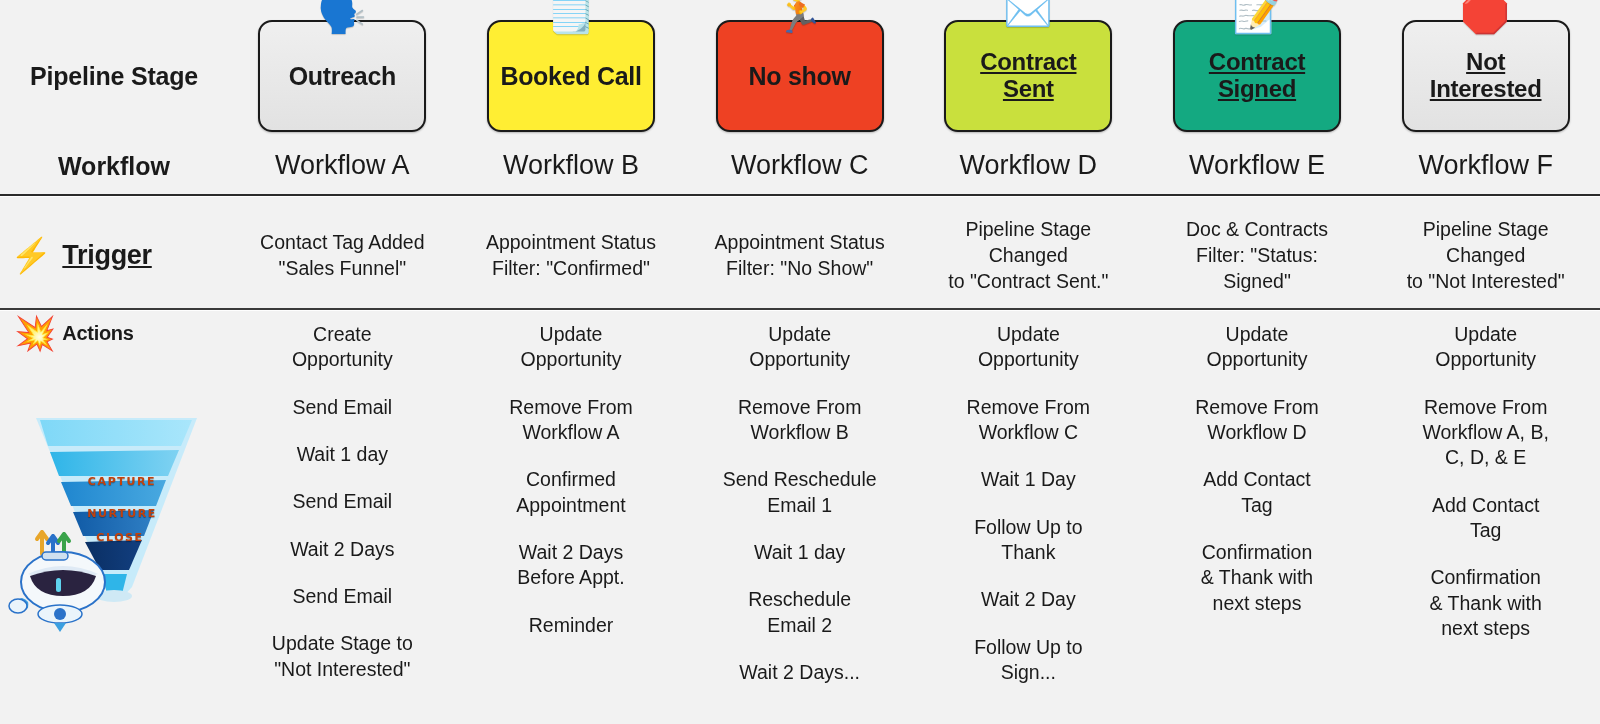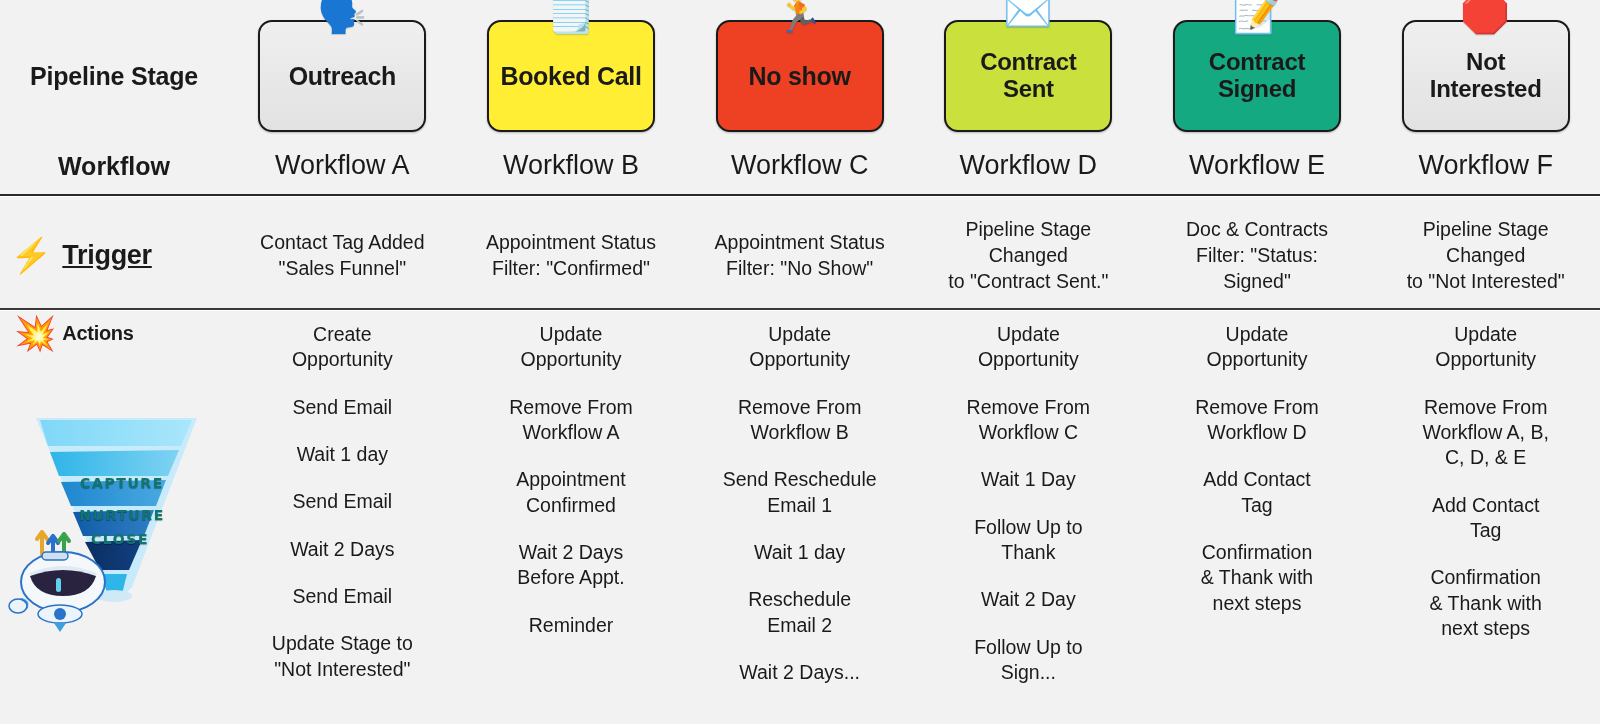--- a/index.html
+++ b/index.html
@@ -76,21 +76,21 @@
   .card-emoji {
     position: absolute;
     top: -30px;
     left: 50%;
     transform: translateX(-50%);
     font-size: 40px;
     line-height: 1;
     pointer-events: none;
     text-shadow: 0 1px 1px rgba(0,0,0,0.18);
   }
-  .card.wide-text .card-text { font-size: 24px; }
+  .card.wide-text .card-text { font-size: 24px; text-decoration: underline; }
 
   
   .wf-row {
     height: 42px;
     align-items: start;
   }
   .wf-cell {
     text-align: center;
     font-size: 27px;
     line-height: 1;
@@ -174,23 +174,23 @@
     width: 210px;
     height: 230px;
     margin: 62px auto 0 8px;
   }
   .funnel-svg { position: absolute; left: 26px; top: 0; }
   .bot-svg { position: absolute; left: 0px; top: 112px; }
   .funnel-txt {
     position: absolute;
     left: 0; right: 0;
     text-align: center;
-    color: #0f766e;
-    font-weight: bold;
-    font-size: 14px;
+    color: #c2410c;
+    font-weight: bold;
+    font-size: 11px;
     letter-spacing: 1.6px;
     font-family: "DejaVu Sans", sans-serif;
     text-shadow: 0 1px 1px rgba(0,0,0,0.35);
   }
   .ft-capture { top: 63px; left: 18px; }
   .ft-nurture { top: 95px; left: 18px; }
   .ft-close   { top: 119px; left: 14px; }
 </style>
 </head>
 <body>
@@ -386,22 +386,22 @@
     <div class="act-col">
         <div class="act-item">
           <div>Update</div>
           <div>Opportunity</div>
         </div>
         <div class="act-item">
           <div>Remove From</div>
           <div>Workflow A</div>
         </div>
         <div class="act-item">
+          <div>Confirmed</div>
           <div>Appointment</div>
-          <div>Confirmed</div>
         </div>
         <div class="act-item">
           <div>Wait 2 Days</div>
           <div>Before Appt.</div>
         </div>
         <div class="act-item">
           <div>Reminder</div>
         </div>
       </div>
     <div class="act-col">

